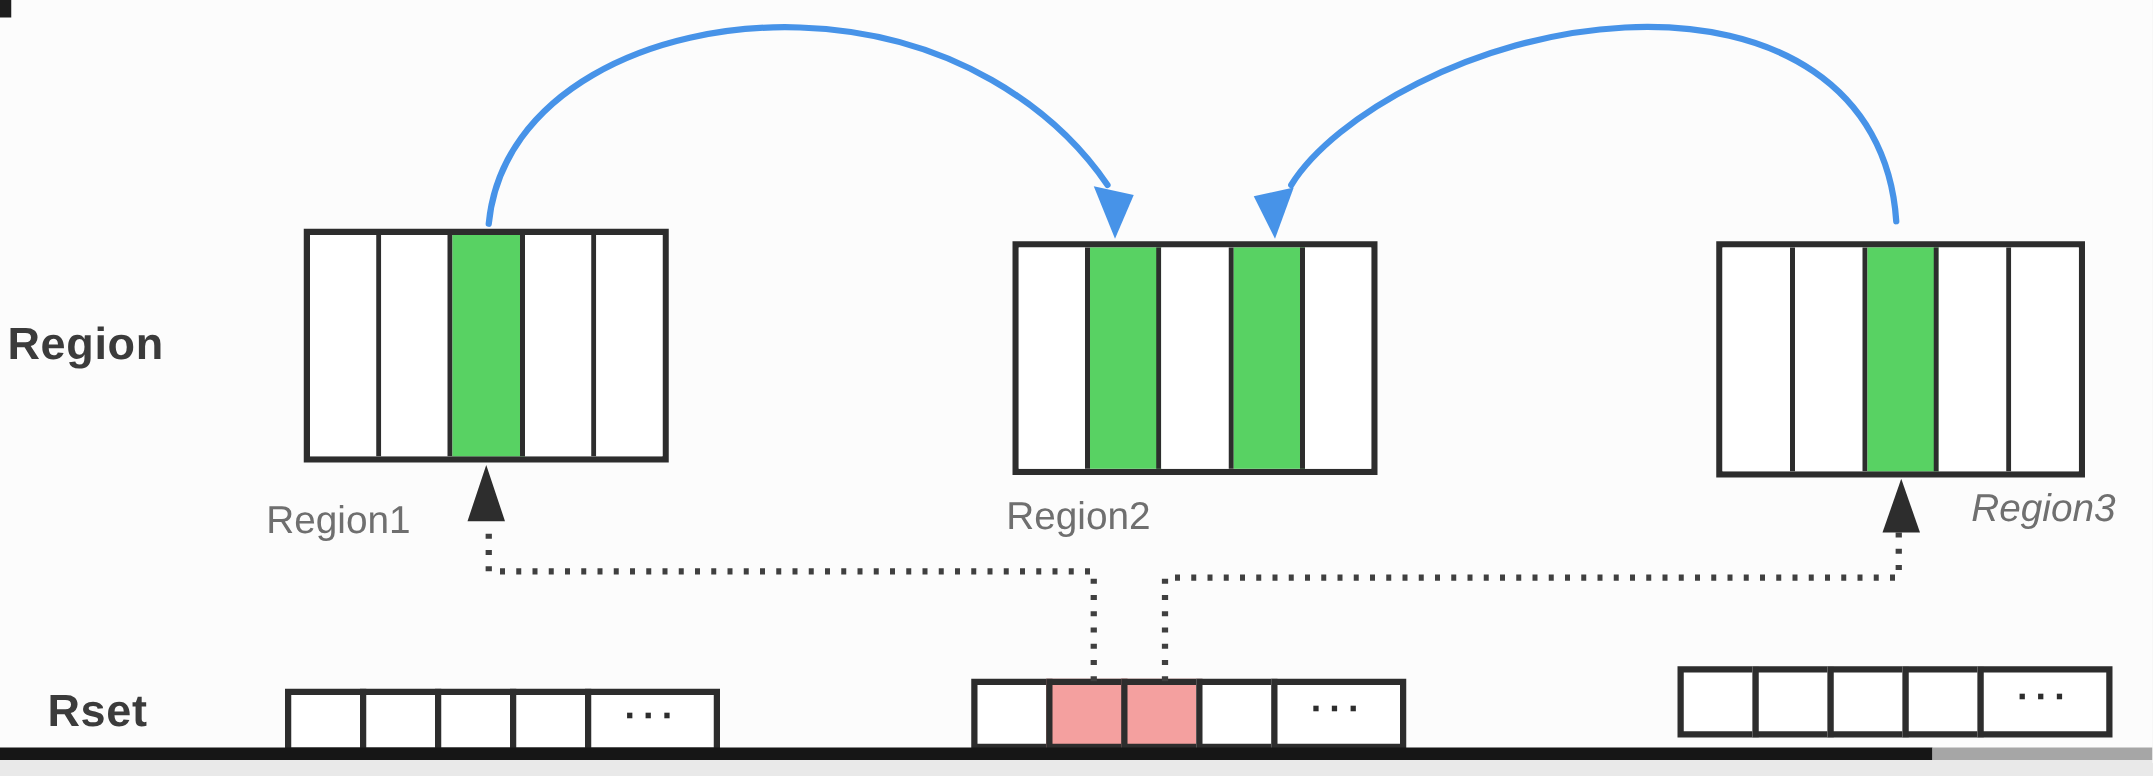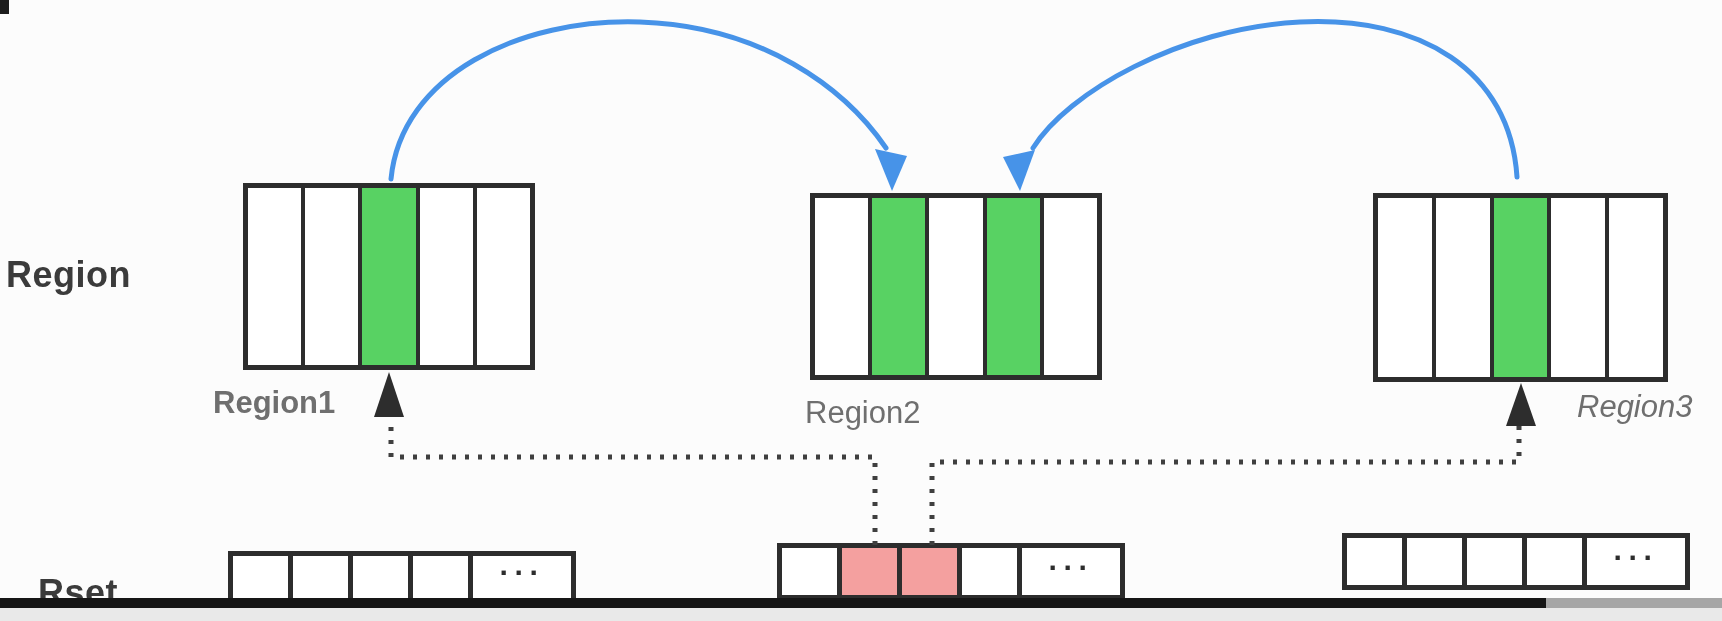--- a/index.html
+++ b/index.html
@@ -40,23 +40,23 @@
   .rset-bar .dots{
     color:var(--ink,#2d2d2d); font-size:30px; font-weight:700; letter-spacing:5px;
     line-height:1; transform:translateY(-4px);
   }
   
   .axis-label{
     position:absolute; z-index:2; color:var(--label_dark,#3b3b3b);
     font-size:36px; font-weight:700; letter-spacing:0.5px;
   }
   #label-region-axis{left:6px; top:254px;}
-  #label-rset-axis{left:38px; top:572px;}
+  #label-rset-axis{left:38px; top:548px;}
   .box-label{position:absolute; z-index:2; color:var(--label_grey,#6f6f6f); font-size:31px; font-weight:400;}
-  #label-region1{left:213px; top:385px;font-weight:bold;}
+  #label-region1{left:213px; top:398px;}
   #label-region2{left:805px; top:395px;}
   #label-region3{left:1577px; top:389px;font-style:italic;}
   
   #corner-mark{position:absolute; left:0; top:0; width:9px; height:14px; background:#1d1d1d; z-index:4;}
   #bottom-bar{position:absolute; left:0; bottom:0; width:1722px; height:10px; z-index:4; display:flex;}
   #bottom-bar .played{width:1546px; background:#161616;}
   #bottom-bar .rest{flex:1; background:#a6a6a6;}
 </style>
 </head>
 <body>

